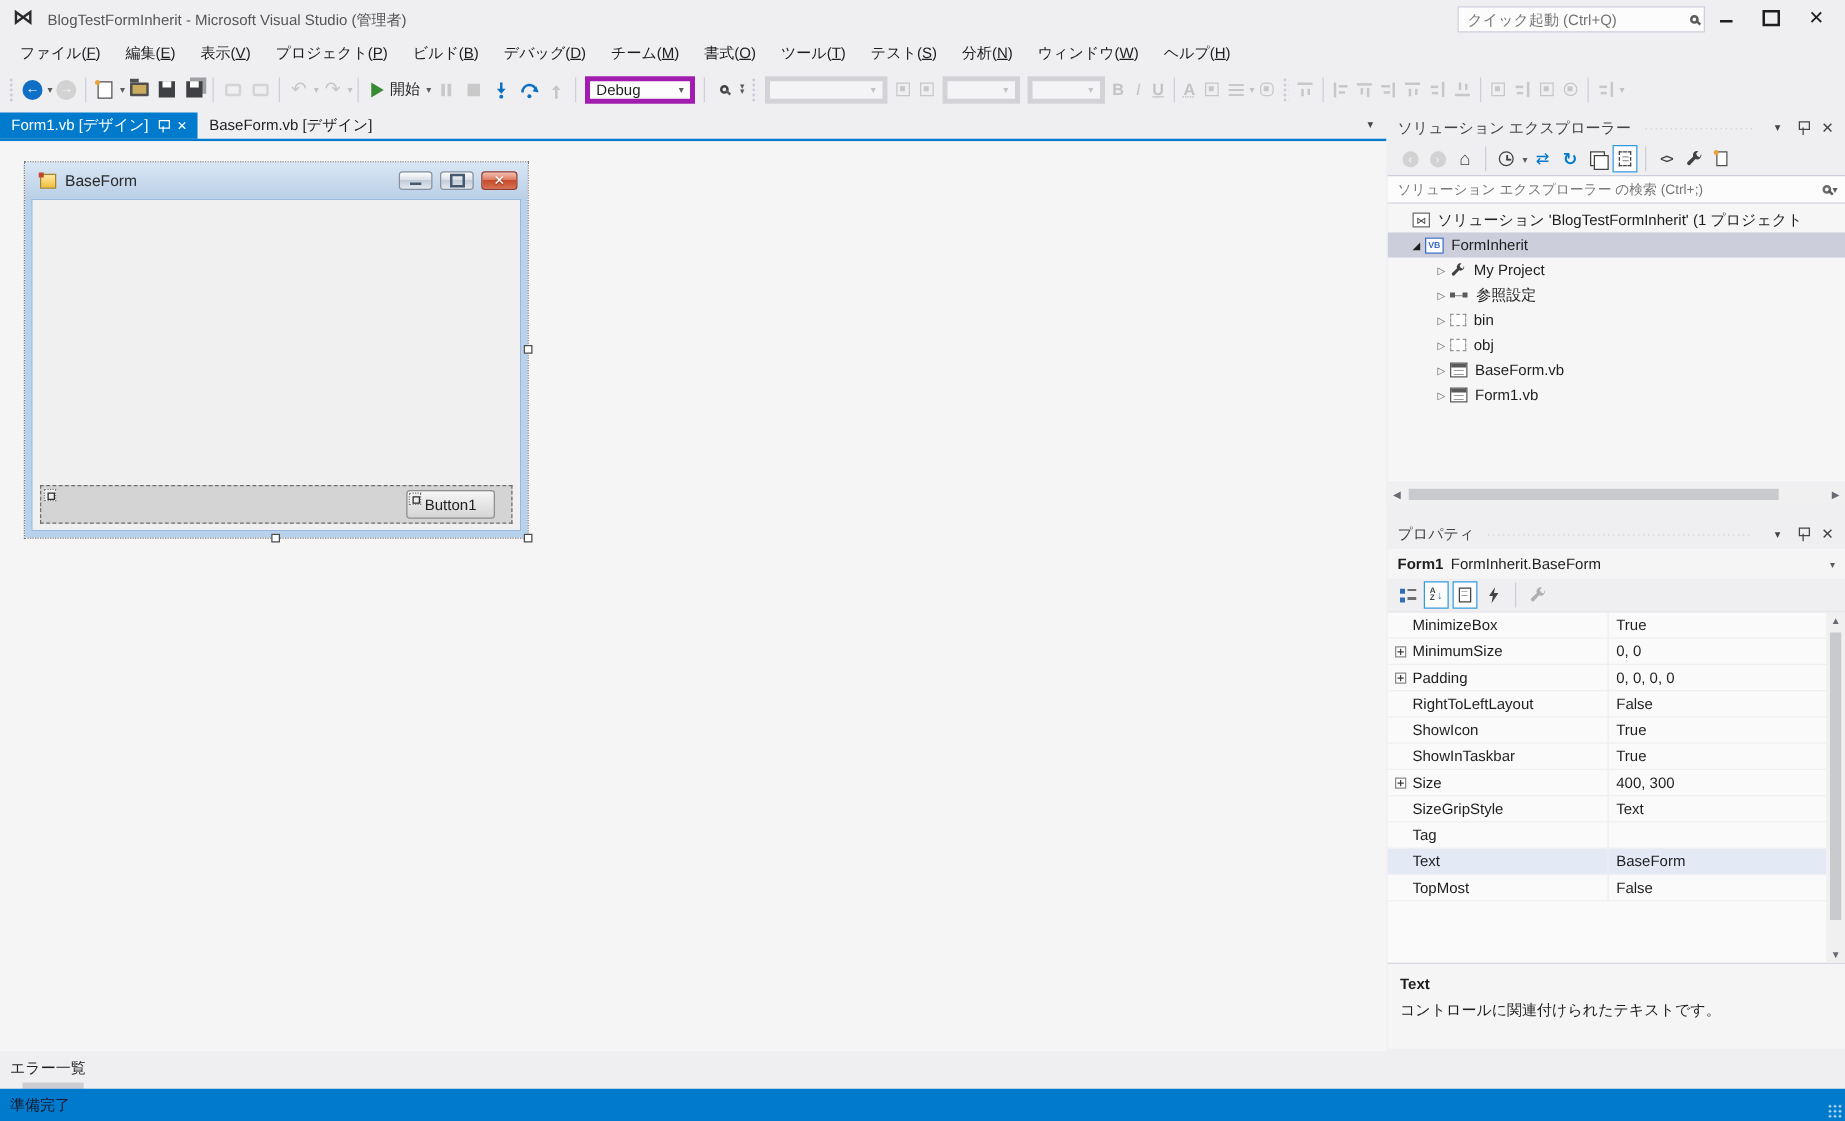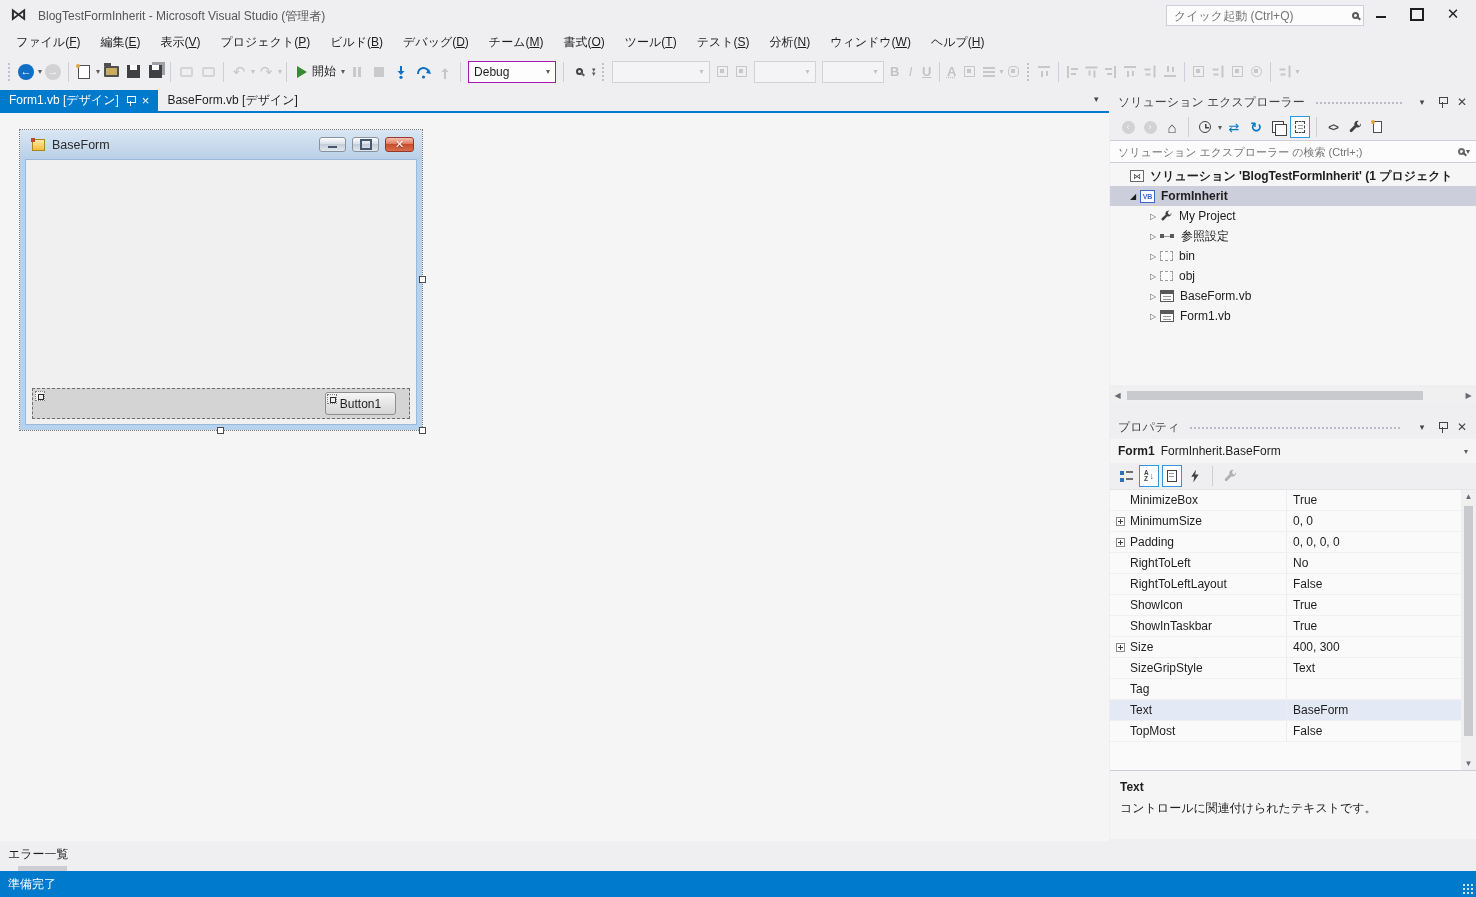--- a/index.html
+++ b/index.html
@@ -48,21 +48,21 @@
   .icn-save { width:13px; height:13px; background:#3F4043; position:relative; }
   .icn-save::before { content:''; position:absolute; top:0; left:3px; width:7px; height:5px; background:#fff; }
   .icn-save.multi { box-shadow:3px -3px 0 #9FA0A4; }
   .icn-bubble { width:13px; height:10px; border:2px solid #D4D4D4; border-radius:2px; }
   .arr-ch { font-size:15px; line-height:1; }
   .dis-ch { color:#C6C6C6; }
   .play { width:0; height:0; border-left:10px solid #388A34; border-top:6px solid transparent; border-bottom:6px solid transparent; margin-right:5px; }
   .start-label { font-size:12px; margin-right:4px; }
   .pause { display:flex; gap:2px; } .pause i { width:3px; height:10px; background:#C9C9C9; }
   .stopsq { width:10px; height:10px; background:#C9C9C9; }
-  .combo { height:22px; background:#FDFDFD; border:1px solid #a21caf; display:flex; align-items:center;
+  .combo { height:22px; background:#FDFDFD; border:4px solid #a21caf; display:flex; align-items:center;
     padding:0 5px; margin:16px 3px; flex:none; }
   .combo .cval { flex:1; font-size:12px; }
   .combo.dis { background:#F4F4F6; border-color:#D2D2D7; }
   .gh { flex:none; margin:0 4px; }
   .gh-lines { width:12px; height:10px; background:repeating-linear-gradient(to bottom,#C7C7C7 0 2px, transparent 2px 4px); }
   .gh-box { width:11px; height:11px; border:1px solid #C7C7C7; background:linear-gradient(#C7C7C7,#C7C7C7) 2px 2px/4px 4px no-repeat; }
   .gh-alT { width:12px; height:11px; border-top:2px solid #C7C7C7; background:linear-gradient(#C7C7C7,#C7C7C7) 3px 3px/2px 7px no-repeat,linear-gradient(#C7C7C7,#C7C7C7) 8px 3px/2px 5px no-repeat; }
   .gh-alL { width:11px; height:12px; border-left:2px solid #C7C7C7; background:linear-gradient(#C7C7C7,#C7C7C7) 2px 2px/7px 2px no-repeat,linear-gradient(#C7C7C7,#C7C7C7) 2px 7px/5px 2px no-repeat; }
   .gh-letter { color:#C3C3C3; font-weight:bold; font-size:13px; width:16px; text-align:center; }
   .gh-letter.it { font-style:italic; font-weight:normal; }
@@ -128,21 +128,21 @@
   .codeview { font-size:10px; font-weight:bold; letter-spacing:-1px; color:#424242; }
   .se-search { height:23px; border-top:1px solid #CCCEDB; border-bottom:1px solid #CCCEDB; background:#FCFCFC;
     display:flex; align-items:center; padding:0 6px 0 8px; }
   .se-search input { flex:1; border:none; outline:none; background:transparent; color:#8A8A8A; font-size:11px; font-family:inherit; }
   #se-tree { height:222px; background:#F6F6F7; overflow:hidden; padding-top:3px; }
   .tree-row { height:20px; display:flex; align-items:center; white-space:nowrap; overflow:hidden; }
   .tree-row.sel { background:#CCCEDB; }
   .tree-arrow { width:14px; font-size:8px; color:#5E5E61; text-align:center; flex:none; }
   .tree-arrow.exp { color:#1E1E1E; }
   .tree-label { margin-left:6px; }
-  .tree-label.b { font-weight:bold; }
+  .tree-label.b { font-weight:normal; }
   .tic { flex:none; display:inline-flex; align-items:center; justify-content:center; }
   .tic-solution { width:14px; height:12px; border:1px solid #6B6B6B; background:#fff; font-size:8px; color:#444; }
   .tic-solution::after { content:'⋈'; }
   .tic-vb-project { width:15px; height:13px; border:1px solid #3A6BC6; background:#FDFDFD; color:#3A6BC6;
     font-size:7px; font-weight:bold; }
   .tic-vb-project::after { content:'VB'; }
   .tic-references { width:15px; height:12px;
     background:linear-gradient(#5A5A5A,#5A5A5A) 0 4px/4px 4px no-repeat,
                linear-gradient(#5A5A5A,#5A5A5A) 10px 4px/4px 4px no-repeat,
                linear-gradient(#9A9A9A,#9A9A9A) 4px 5.5px/6px 1px no-repeat; }
@@ -185,21 +185,21 @@
   .v-scroll { position:absolute; right:0; top:0; width:15px; height:100%; background:#F0F0F1; }
   .v-scroll .up { position:absolute; top:2px; left:0; width:15px; text-align:center; font-size:8px; color:#6A6A75; }
   .v-scroll .dn { position:absolute; bottom:2px; left:0; width:15px; text-align:center; font-size:8px; color:#6A6A75; }
   .sb-thumb-v { position:absolute; left:3px; top:16px; width:9px; height:230px; background:#C9CACE; }
   .desc-pane { height:69px; border-top:1px solid #CCCEDB; background:#F5F5F6; padding:9px 10px; }
   .desc-title { font-weight:bold; margin-bottom:6px; }
   
   #errorstrip { position:absolute; left:0; right:0; top:841px; height:30px; background:#EFEFF2;text-align:center; }
   .error-label { position:absolute; left:8px; top:5px; color:#1E1E1E; }
   .error-tab-ind { position:absolute; left:18px; top:25px; width:49px; height:5px; background:#CDCDD4; }
-  #statusbar { position:absolute; left:0; right:0; top:871px; height:26px; background:#007ACC; color:#ffffff;
+  #statusbar { position:absolute; left:0; right:0; top:871px; height:26px; background:#007ACC; color:#0f172a;
     display:flex; align-items:center; padding-left:8px; }
   .resize-grip { position:absolute; right:2px; bottom:2px; width:12px; height:12px;
     background-image:radial-gradient(rgba(255,255,255,.8) 30%, transparent 32%); background-size:4px 4px; }
 </style>
 </head>
 <body>
 
 <div id="titlebar">
   <span class="vs-logo">⋈</span>
   <span class="app-title">BlogTestFormInherit - Microsoft Visual Studio (管理者)</span>
@@ -546,25 +546,20 @@
         </div>
         <div class="prow">
           <span class="pexp">
             <span class="box"></span>
           </span>
           <span class="pname">Padding</span>
           <span class="pval">0, 0, 0, 0</span>
         </div>
         <div class="prow">
           <span class="pexp"></span>
-          <span class="pname">RightToLeft</span>
-          <span class="pval">No</span>
-        </div>
-        <div class="prow">
-          <span class="pexp"></span>
           <span class="pname">RightToLeftLayout</span>
           <span class="pval">False</span>
         </div>
         <div class="prow">
           <span class="pexp"></span>
           <span class="pname">ShowIcon</span>
           <span class="pval">True</span>
         </div>
         <div class="prow">
           <span class="pexp"></span>

